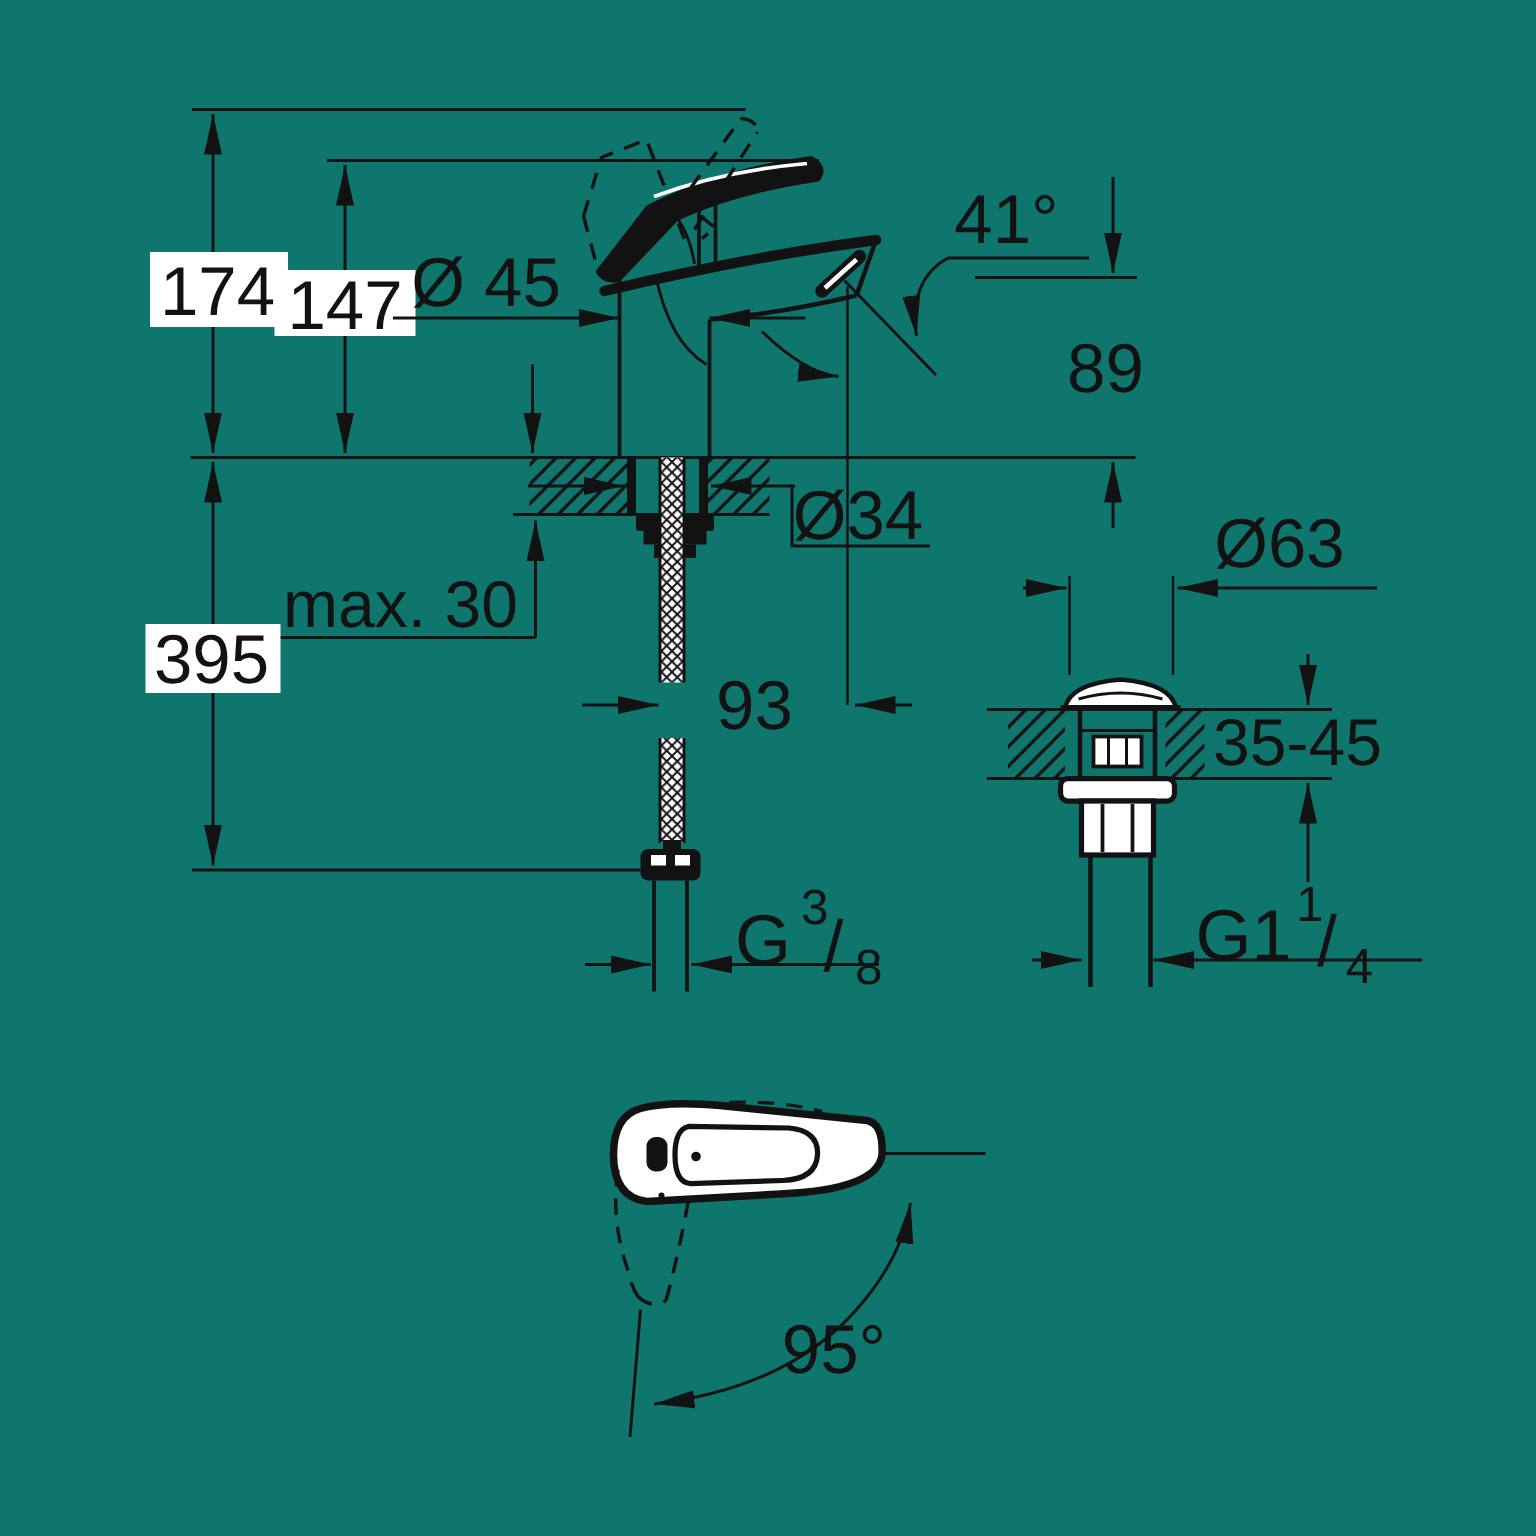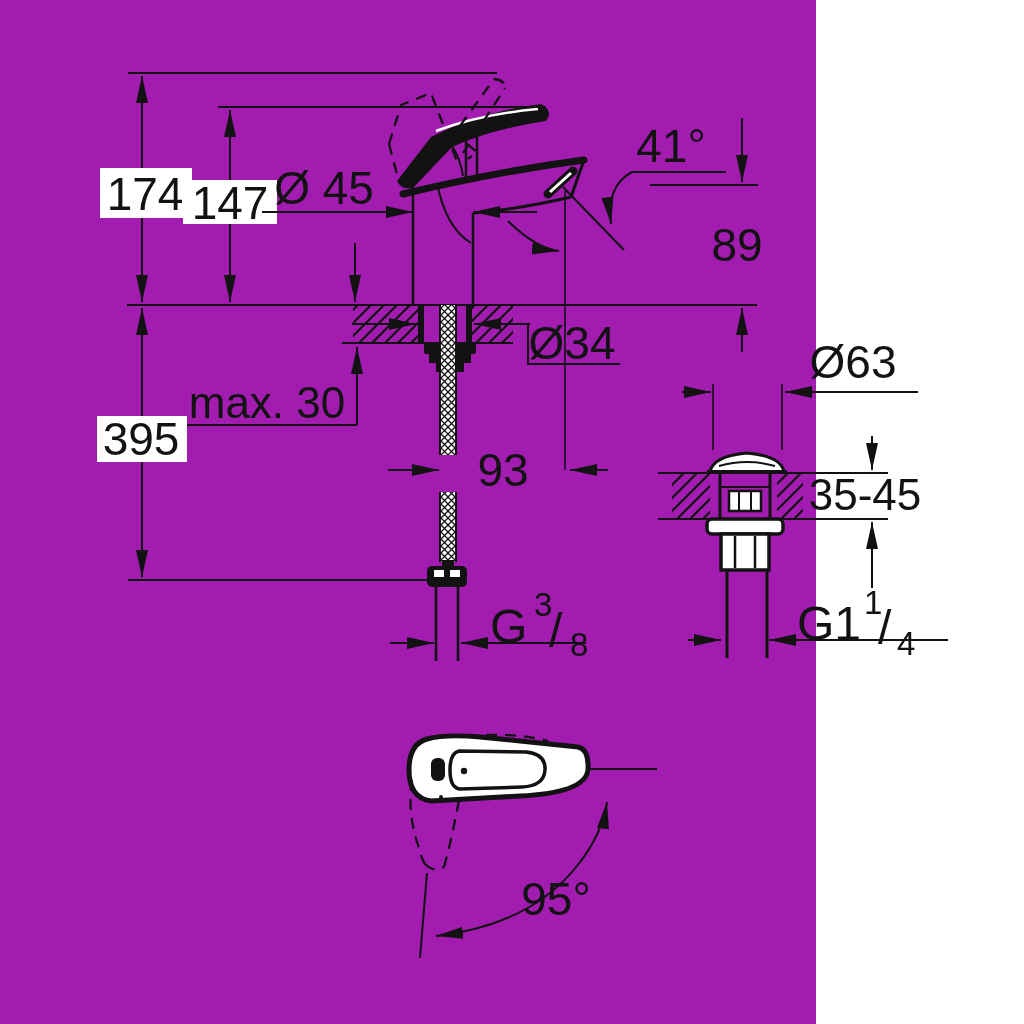--- a/index.html
+++ b/index.html
@@ -1,16 +1,16 @@
 <!DOCTYPE html>
 <html><head>
 <meta charset="utf-8">
 <style>
   html,body{margin:0;padding:0;background:#ffffff;}
-  .canvas{width:816px;height:1024px;background:#a21caf;position:relative;}
+  .canvas{width:1024px;height:1024px;background:#0f766e;position:relative;}
   svg{display:block;}
   svg text{font-family:"Liberation Sans","DejaVu Sans",sans-serif;fill:#121212;}
   .ln{stroke:#121212;fill:none;}
   .dash{stroke-dasharray:11 8;}
   .fillk{fill:#121212;stroke:none;}
   .fillw{fill:#ffffff;stroke:none;}
 </style>
 </head>
 <body>
 

